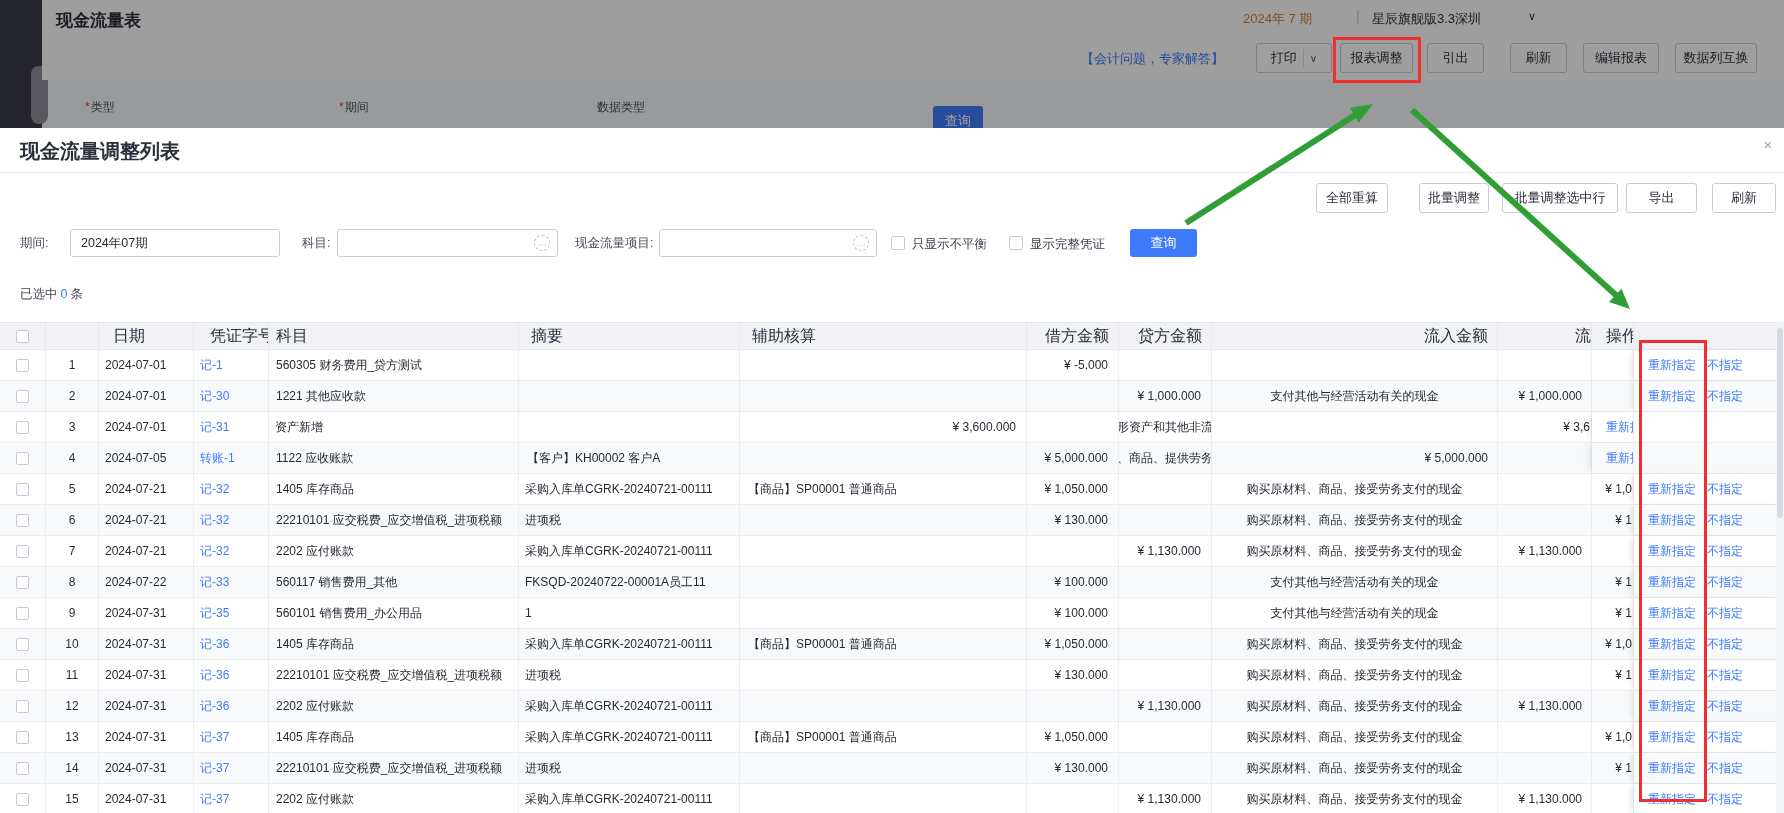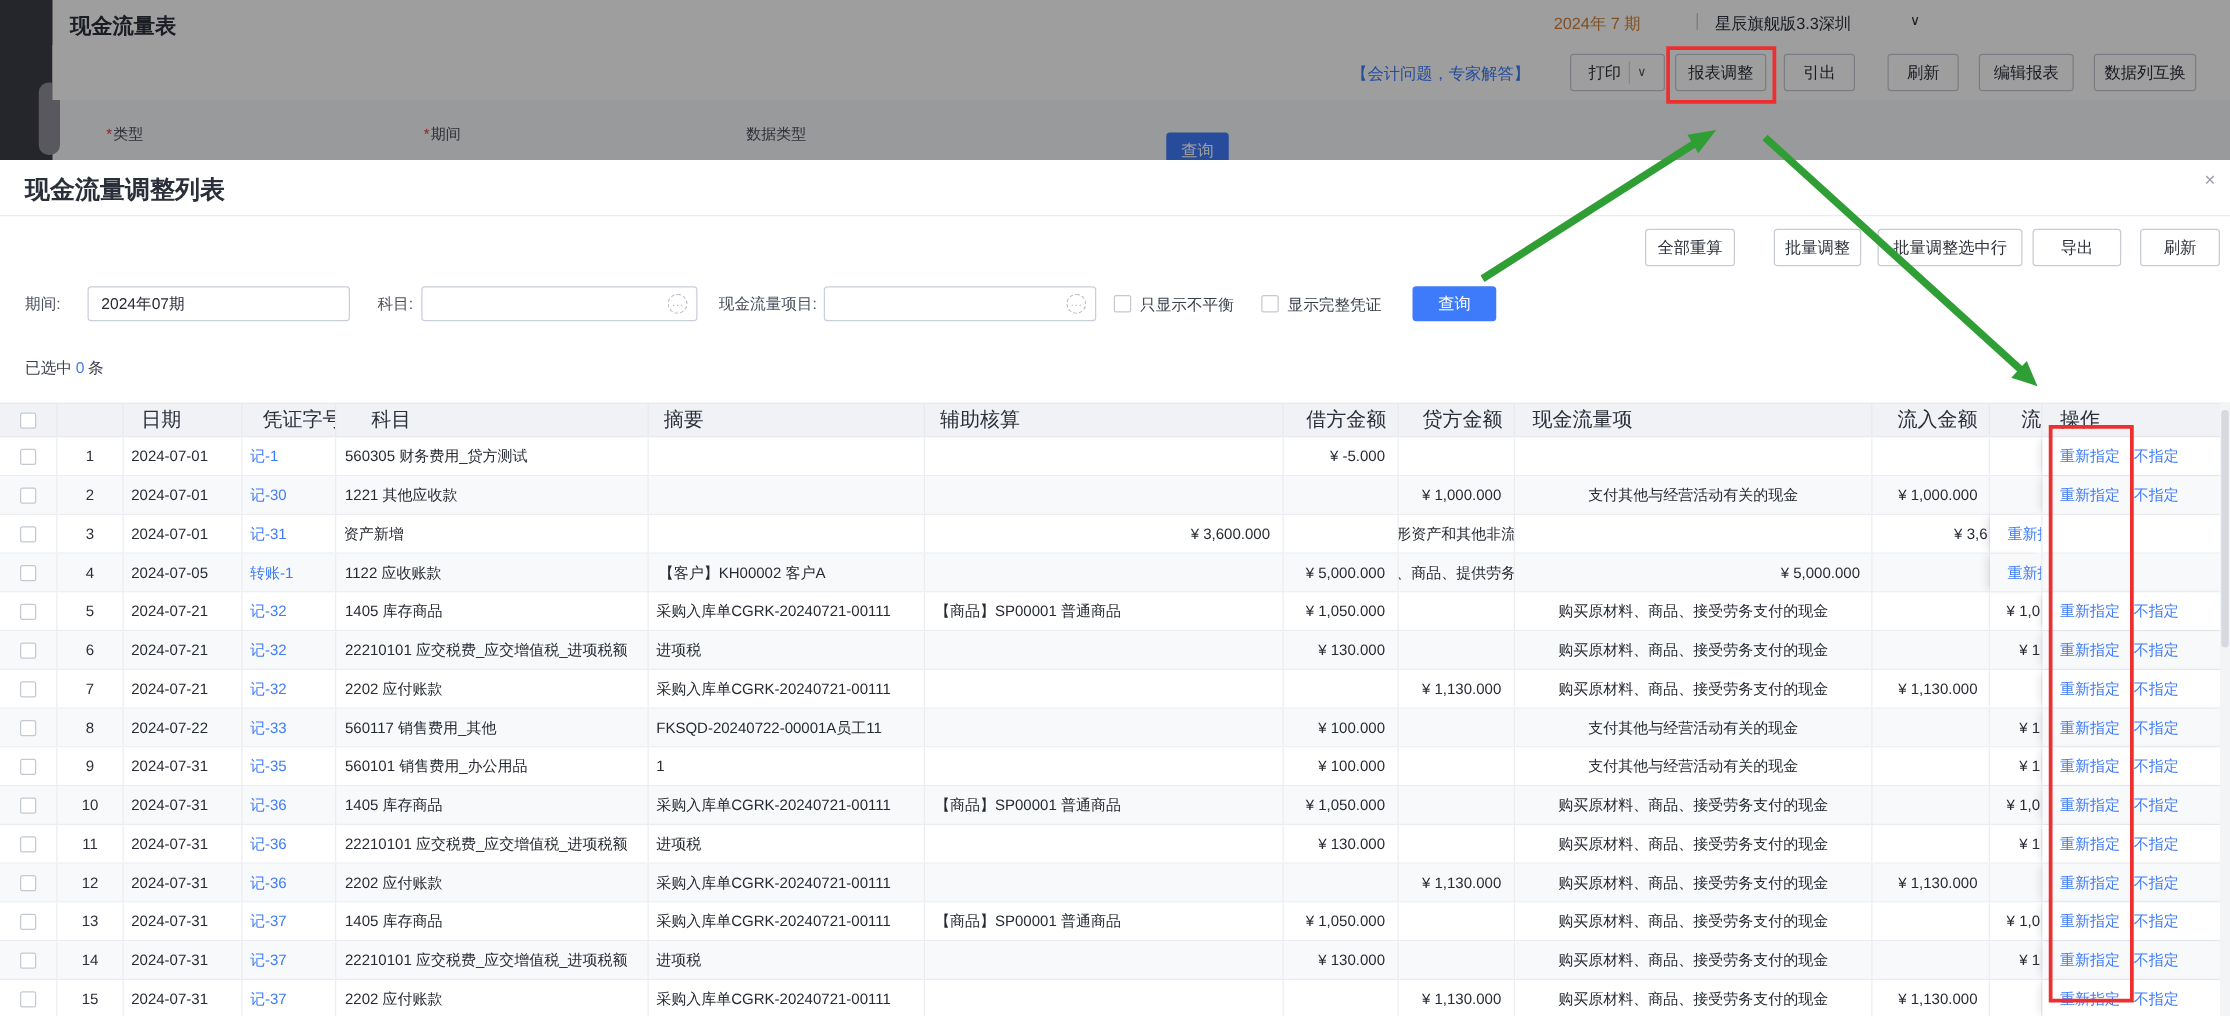--- a/index.html
+++ b/index.html
@@ -63,21 +63,21 @@
   .c-voucher span{color:#3e7bfa;}
   .c-account{padding-left:7px;}
   .c-summary{padding-left:6px;}
   .c-aux{padding-left:8px;}
   .c-debit,.c-credit{justify-content:flex-end;padding-right:10px;}
   .c-item{justify-content:center;text-align:center;white-space:normal;line-height:15px;padding:2px 10px;}
   .c-inflow{justify-content:flex-end;padding-right:9px;}
   .c-outflow{justify-content:flex-end;padding-right:1px;}
   .c-ops{padding-left:14px;gap:11px;border-right:none;box-shadow:-5px 0 6px -2px rgba(31,35,41,0.10);background:inherit;}
   .c-ops span{color:#3e7bfa;}
-  .h-date{padding-left:14px;}.h-voucher{padding-left:16px;}.h-account{padding-left:7px;margin-left:21px;}
+  .h-date{padding-left:14px;}.h-voucher{padding-left:16px;}.h-account{padding-left:7px;}
   .h-summary{padding-left:12px;}.h-aux{padding-left:12px;}
   .h-debit,.h-credit{justify-content:flex-end;padding-right:9px;}
   .h-item{padding-left:14px;}
   .h-inflow{justify-content:flex-end;padding-right:9px;}
   .h-outflow{justify-content:flex-end;padding-right:0;}
   .h-ops{padding-left:14px;border-right:none;}
   
   #v-scroll{position:absolute;left:1776px;top:194px;width:8px;height:491px;background:#f3f4f6;}
   #v-thumb{position:absolute;left:1px;top:6px;width:6px;height:190px;border-radius:3px;background:#d6d9df;}
   
@@ -188,21 +188,20 @@
             <span class="cbx"></span>
           </div>
         <div></div>
         <div class="h-date">日期</div>
         <div class="h-voucher">凭证字号</div>
         <div class="h-account">科目</div>
         <div class="h-summary">摘要</div>
         <div class="h-aux">辅助核算</div>
         <div class="h-debit">借方金额</div>
         <div class="h-credit">贷方金额</div>
-        <div class="h-item">现金流量项</div>
         <div class="h-inflow">流入金额</div>
         <div class="h-outflow">流</div>
         <div class="h-ops">操作</div>
       </div>
       <div id="tbody">
   <div class="trow">
     <div class="c-check">
               <span class="cbx"></span>
             </div>
     <div class="c-num">1</div>

